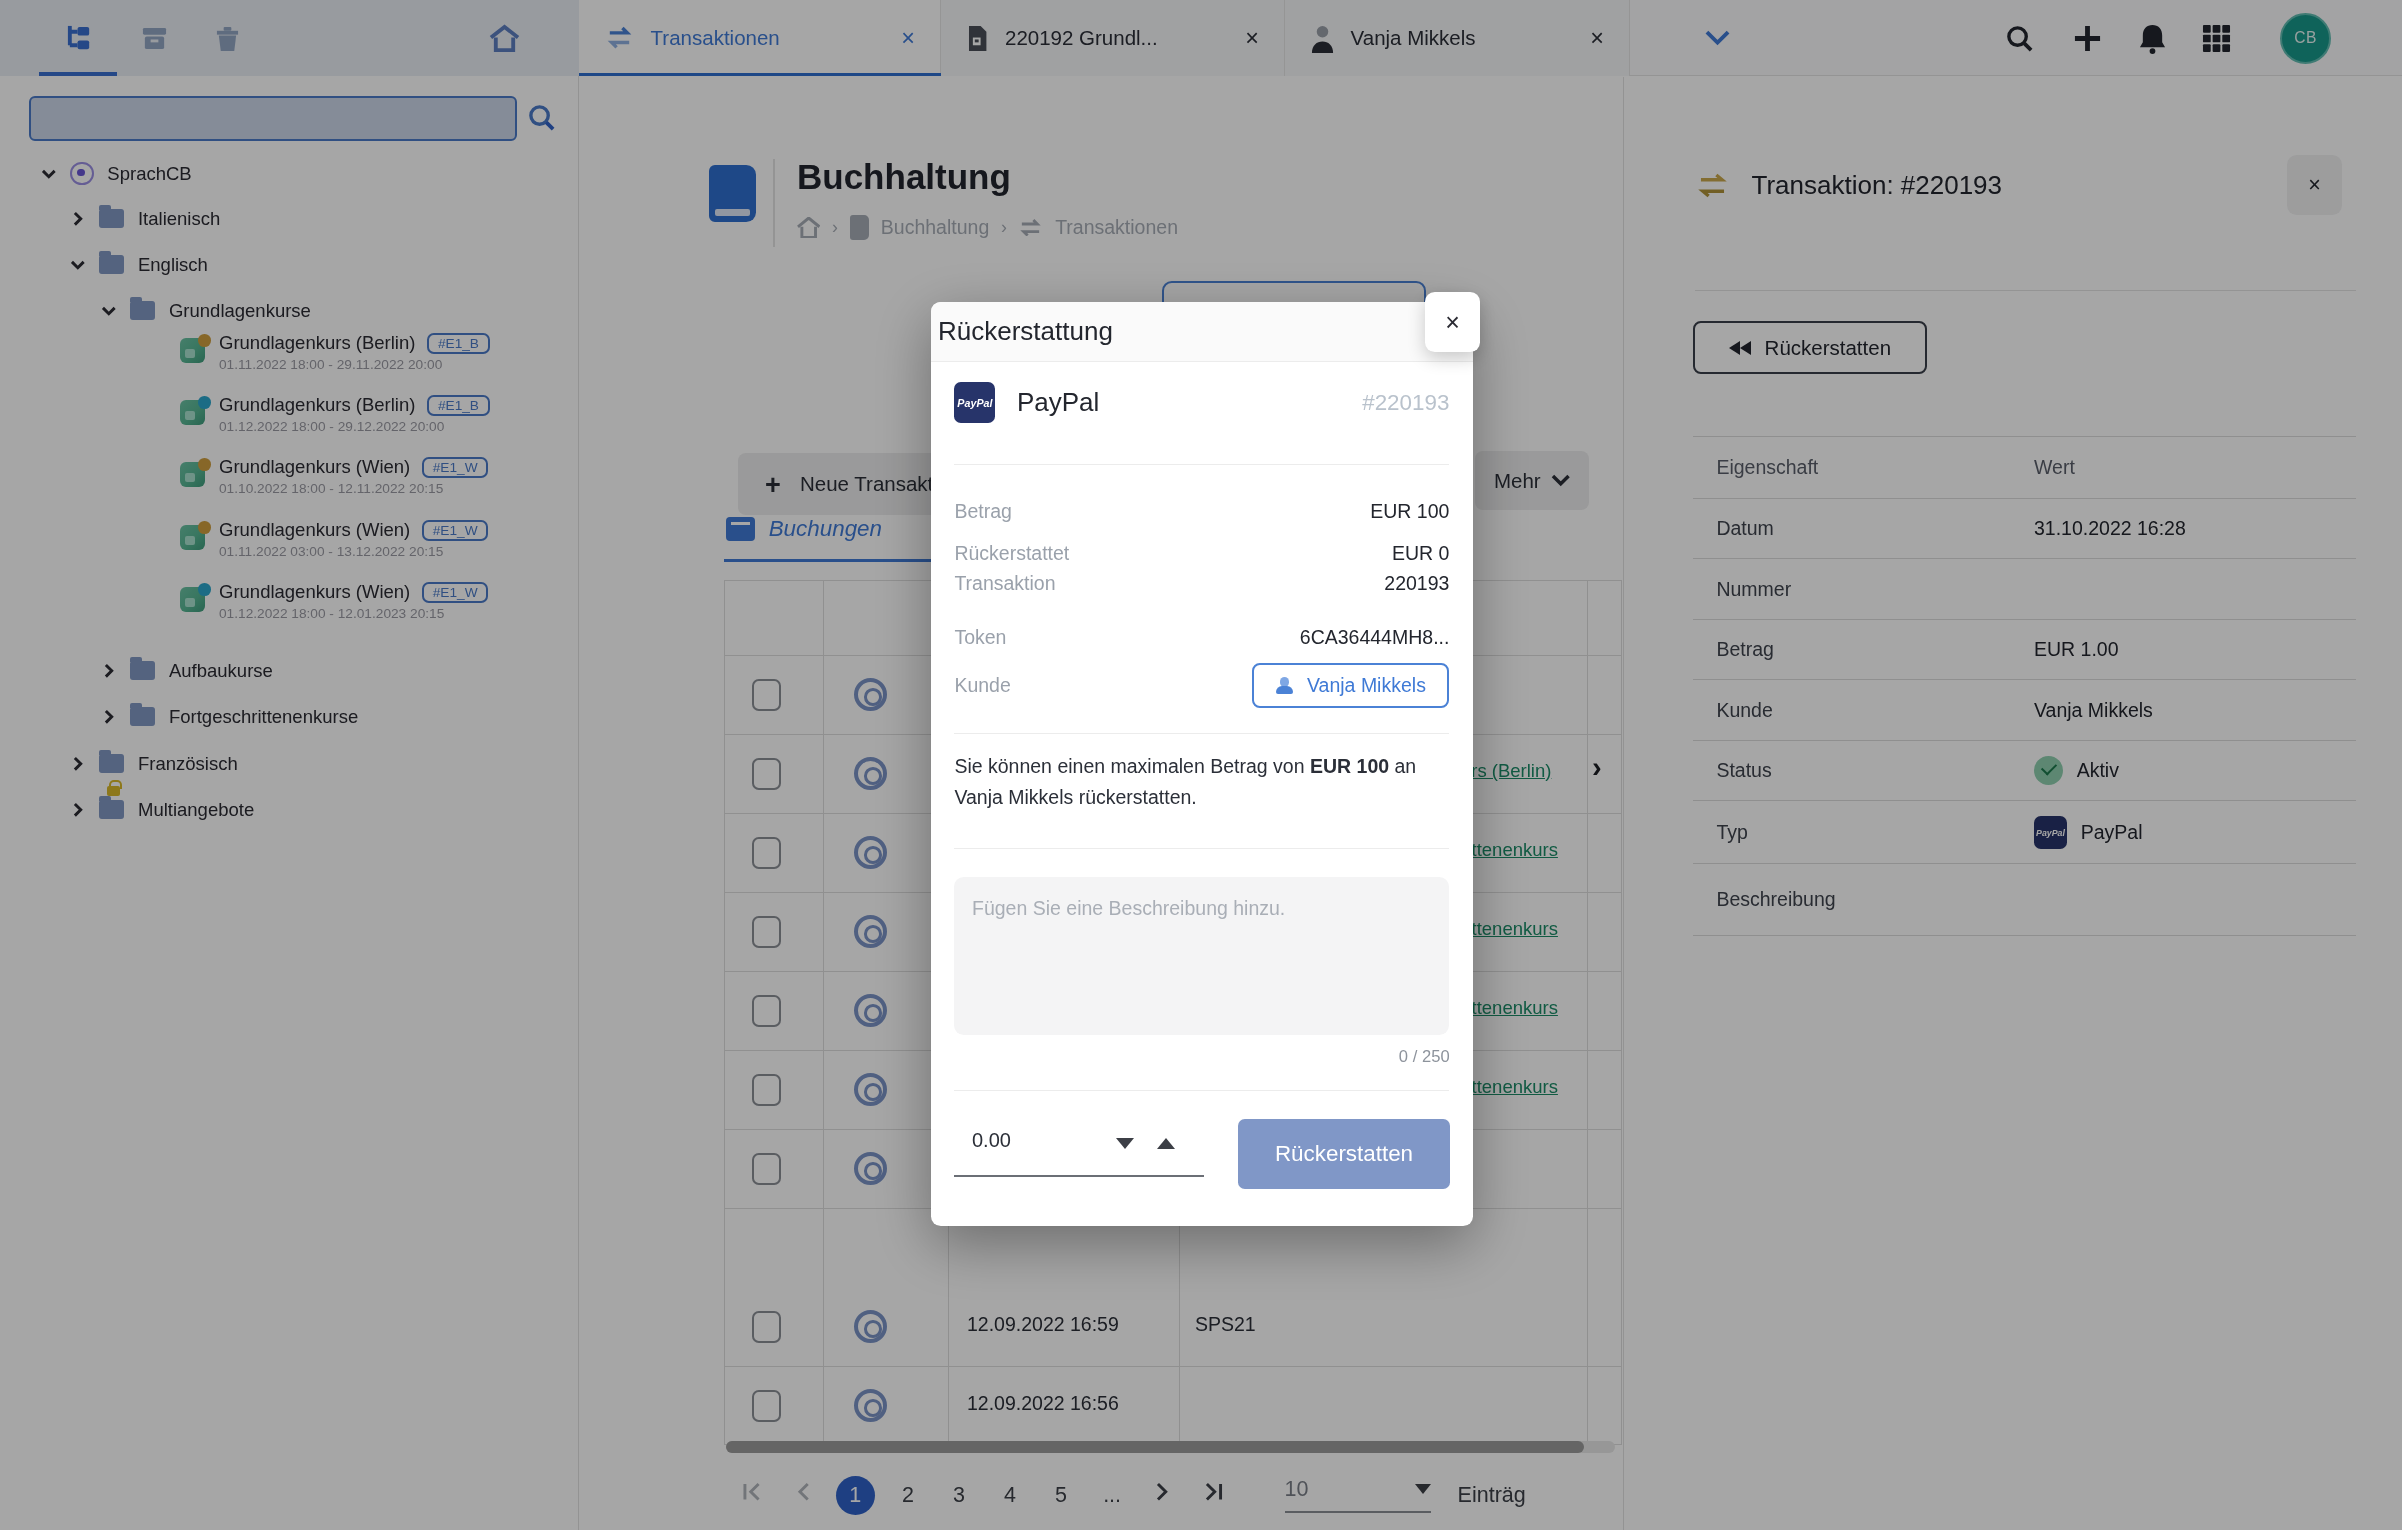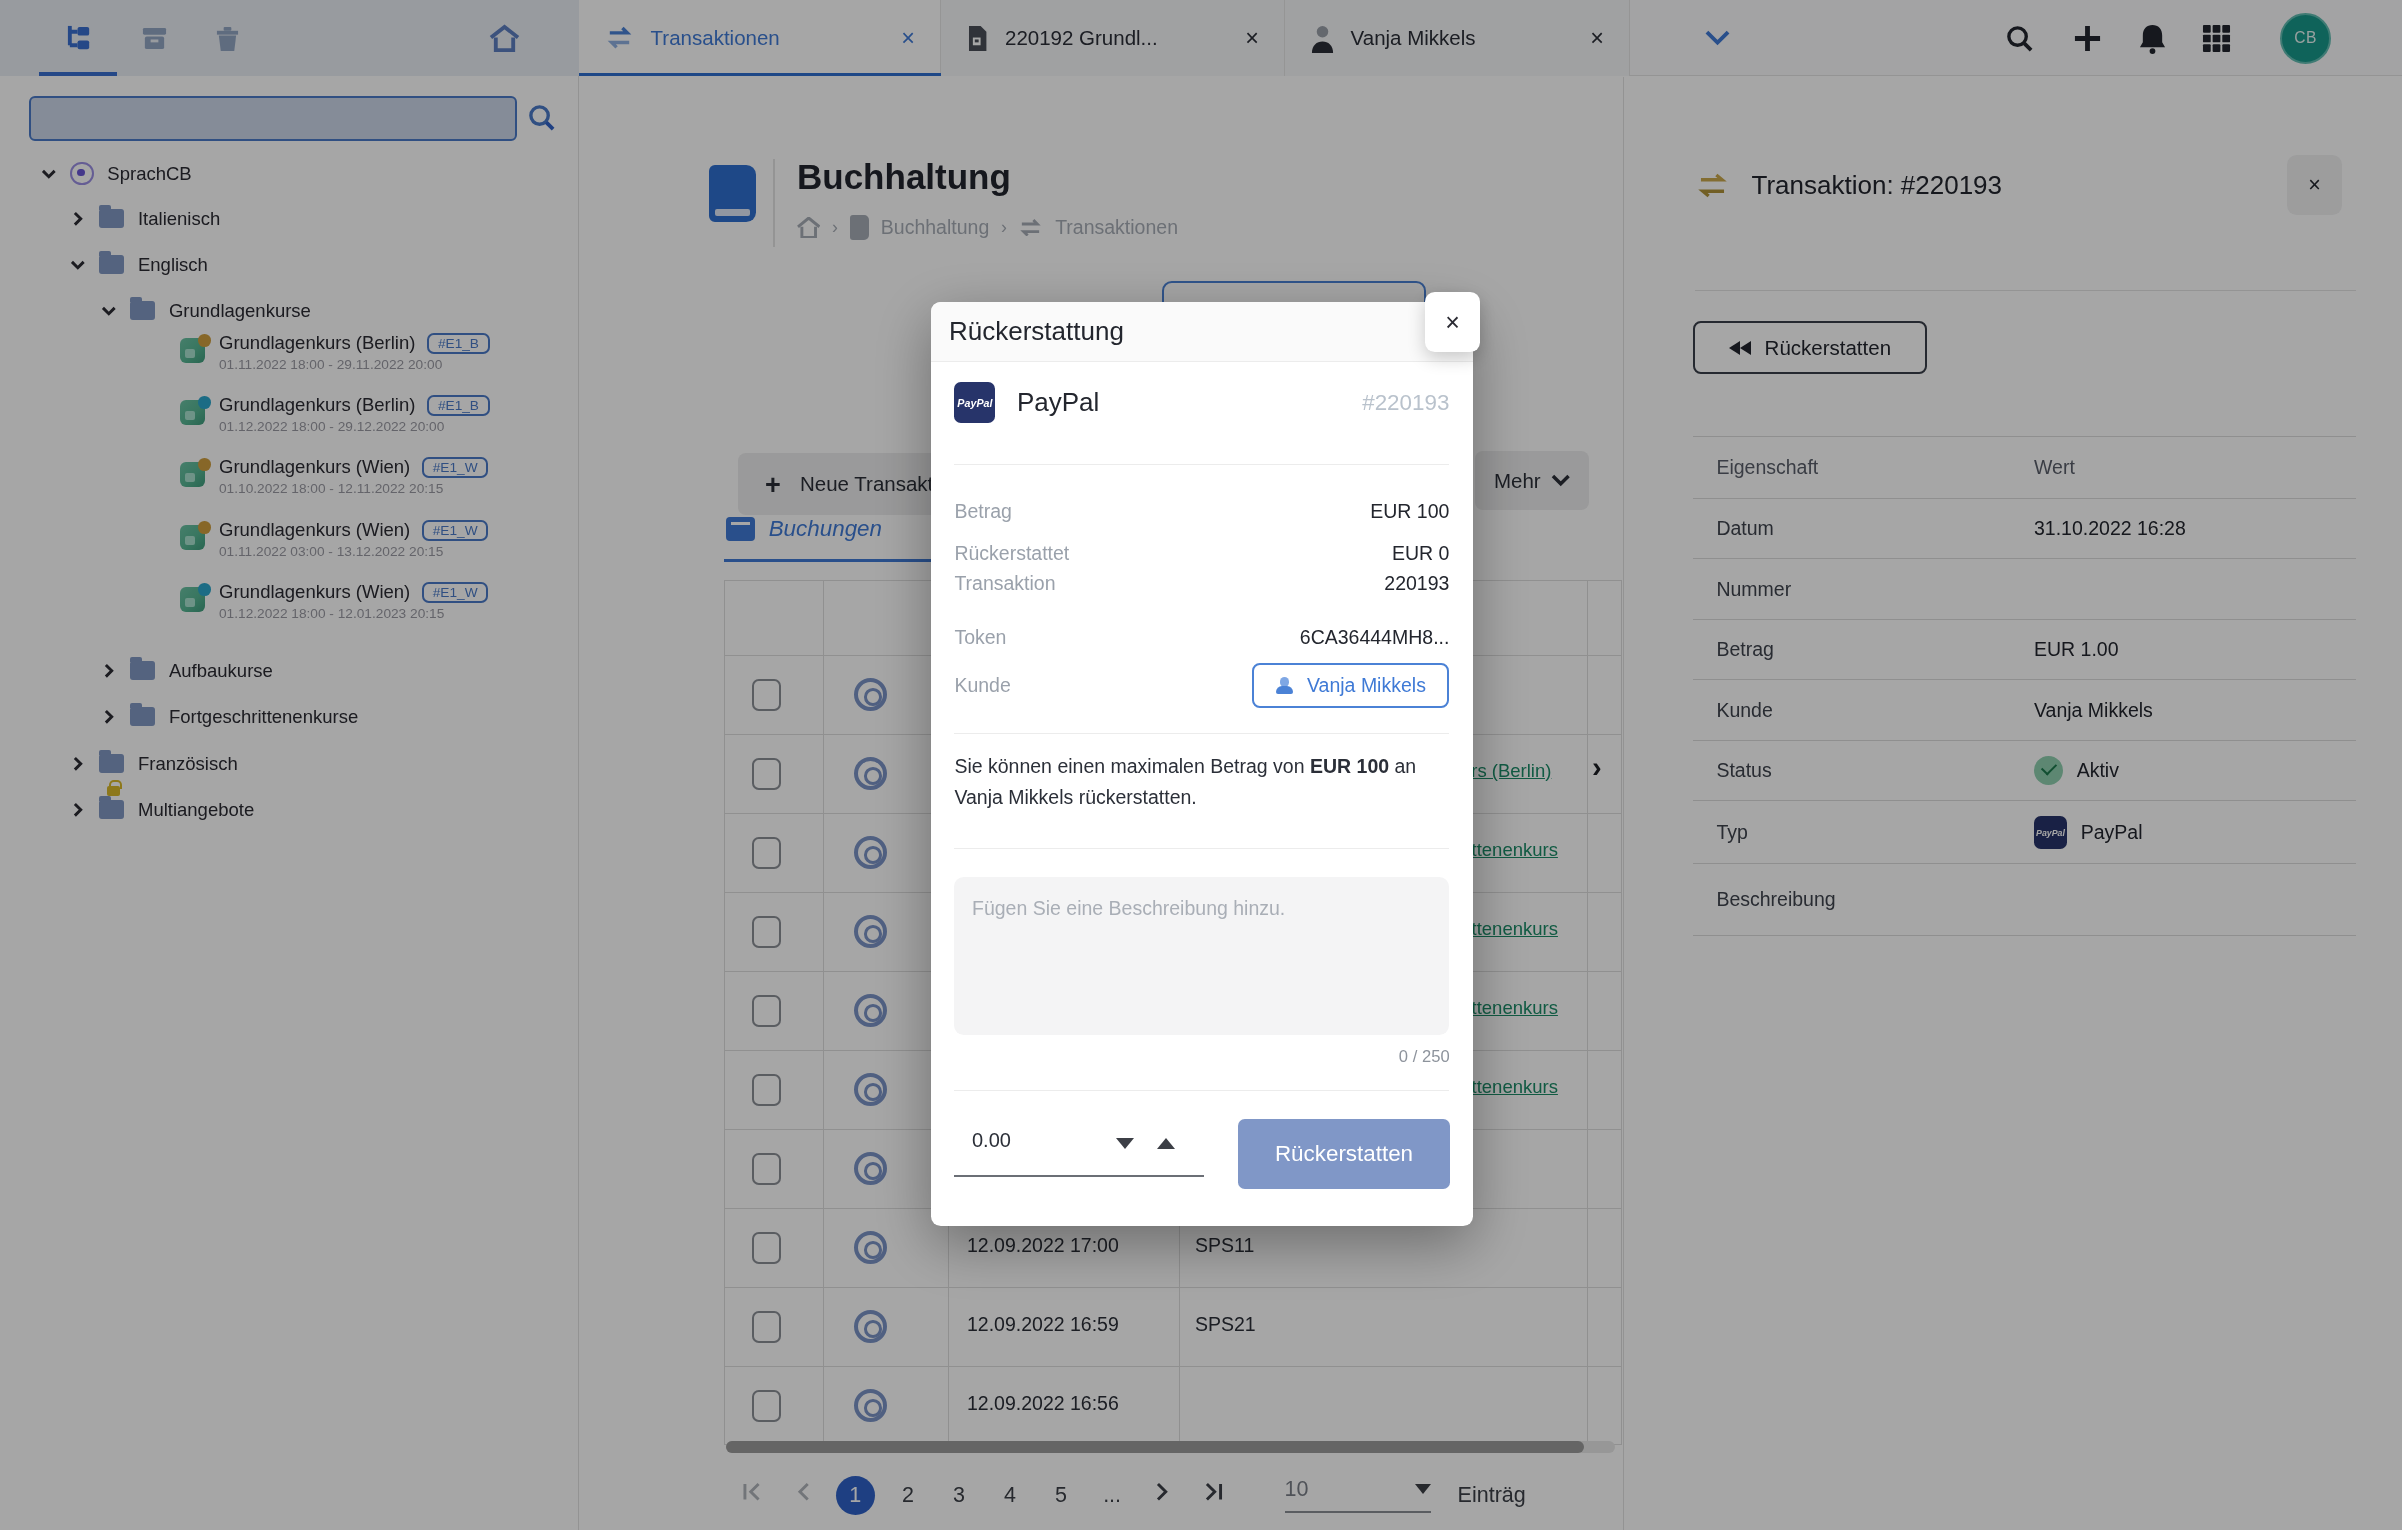--- a/index.html
+++ b/index.html
@@ -101,21 +101,21 @@
   .rp-value { font-size:19.5px; color:#23262e; display:flex; align-items:center; gap:13.7px; }
   .rp-headrow .rp-label, .rp-headrow .rp-value { color:#5a5f6a; }
   .status-check { width:29px; height:29px; border-radius:50%; background:#8fd0b0; position:relative; }
   .status-check:after { content:""; position:absolute; left:7.8px; top:6.8px; width:11.7px; height:6.8px; border-left:2.9px solid #1c7a4d; border-bottom:2.9px solid #1c7a4d; transform:rotate(-45deg); }
   .pp-logo { width:33px; height:33px; background:#27346a; border-radius:6.8px; color:#fff; font-size:8.8px; font-style:italic; font-weight:700; display:flex; align-items:center; justify-content:center; }
   .pp-logo.lg { width:41px; height:41px; font-size:10.7px; }
 
   
   #overlay { position:fixed; left:0; top:0; width:2402px; height:1530px; background:rgba(0,0,0,.35); z-index:40; }
   #modal { position:fixed; left:931px; top:302px; width:542px; height:924px; background:#fff; border-radius:9.8px; z-index:50; box-shadow:0 17.6px 59px rgba(0,0,0,.35); }
-  #modal-head { position:absolute; left:0; top:0; width:542px; height:60px; background:#fafafa; border-bottom:1px solid #ececec; border-radius:9.8px 9.8px 0 0; display:flex; align-items:center; padding:0 18px; }
+  #modal-head { position:absolute; left:0; top:0; width:542px; height:60px; background:#fafafa; border-bottom:1px solid #ececec; border-radius:9.8px 9.8px 0 0; display:flex; align-items:center; padding:0 7px; }
   #modal-title { font-size:26px; font-weight:500; color:#23262e; }
   #modal-close { position:absolute; left:494px; top:-9.8px; width:55px; height:60px; background:#fff; border:none; border-radius:9.8px; box-shadow:0 5.9px 17.6px rgba(0,0,0,.2); font-size:25px; color:#2b2b33; z-index:51; }
   .m-div { position:absolute; left:23.4px; width:495px; height:1px; background:#ececec; }
   #pp-row { position:absolute; left:23.4px; top:80px; width:495px; display:flex; align-items:center; }
   #pp-name { font-size:26px; color:#23262e; margin-left:21.5px; }
   #pp-id { margin-left:auto; font-size:22.4px; color:#b9c2cc; }
   .m-field { position:absolute; left:23.4px; width:495px; display:flex; justify-content:space-between; align-items:center; }
   .m-flabel { font-size:19.5px; color:#9aa1ab; }
   .m-fvalue { font-size:19.5px; color:#23262e; }
   #kunde-btn { border:2px solid #4b82d6; background:#fff; border-radius:7.8px; height:45px; padding:0 21.5px; font-size:19.5px; color:#3f7ad6; display:flex; align-items:center; gap:13.7px; }
@@ -439,27 +439,20 @@
         <span class="bullseye"></span>
       <div class="bg-kurs"><span class="course-link" style="margin-left:200px">Fortgeschrittenenkurs</span></div>
       <div class="row-line" style="top:78px"></div>
     </div>
     <div class="bg-row" style="top:549px">
       <span class="bg-check"></span>
         <span class="bullseye"></span>
       <span class="bg-date"></span>
       <div class="row-line" style="top:78px"></div>
     </div>
-    <div class="bg-row" style="top:628px">
-      <span class="bg-check"></span>
-        <span class="bullseye"></span>
-      <span class="bg-date">12.09.2022 17:00</span>
-      <span class="bg-num">SPS11</span>
-      <div class="row-line" style="top:78px"></div>
-    </div>
     <div class="bg-row" style="top:707px">
       <span class="bg-check"></span>
         <span class="bullseye"></span>
       <span class="bg-date">12.09.2022 16:59</span>
       <span class="bg-num">SPS21</span>
       <div class="row-line" style="top:78px"></div>
     </div>
     <div class="bg-row" style="top:786px">
       <span class="bg-check"></span>
         <span class="bullseye"></span>

